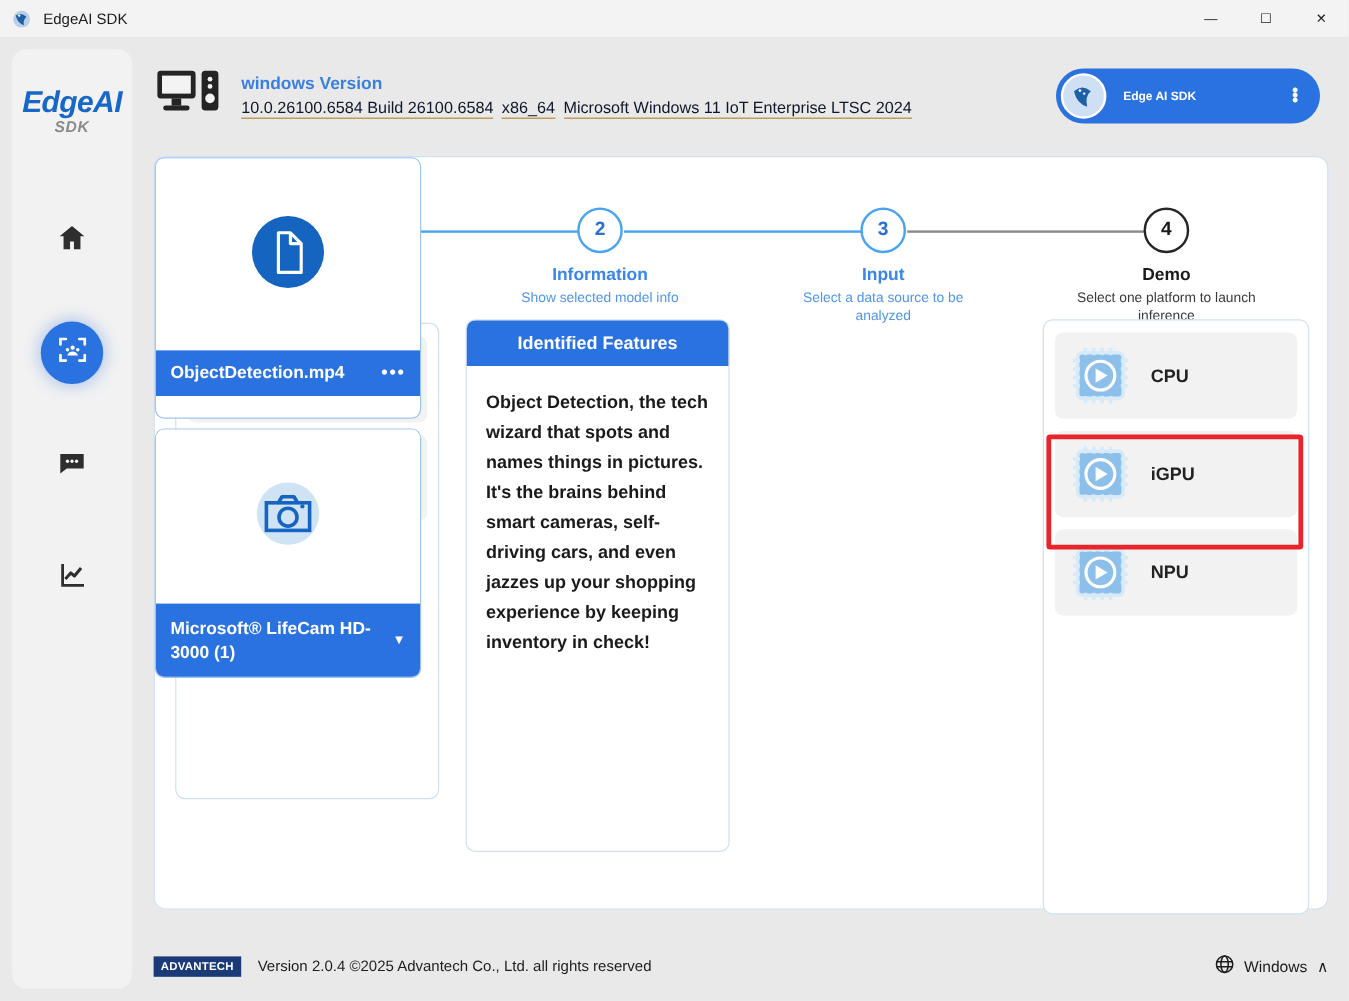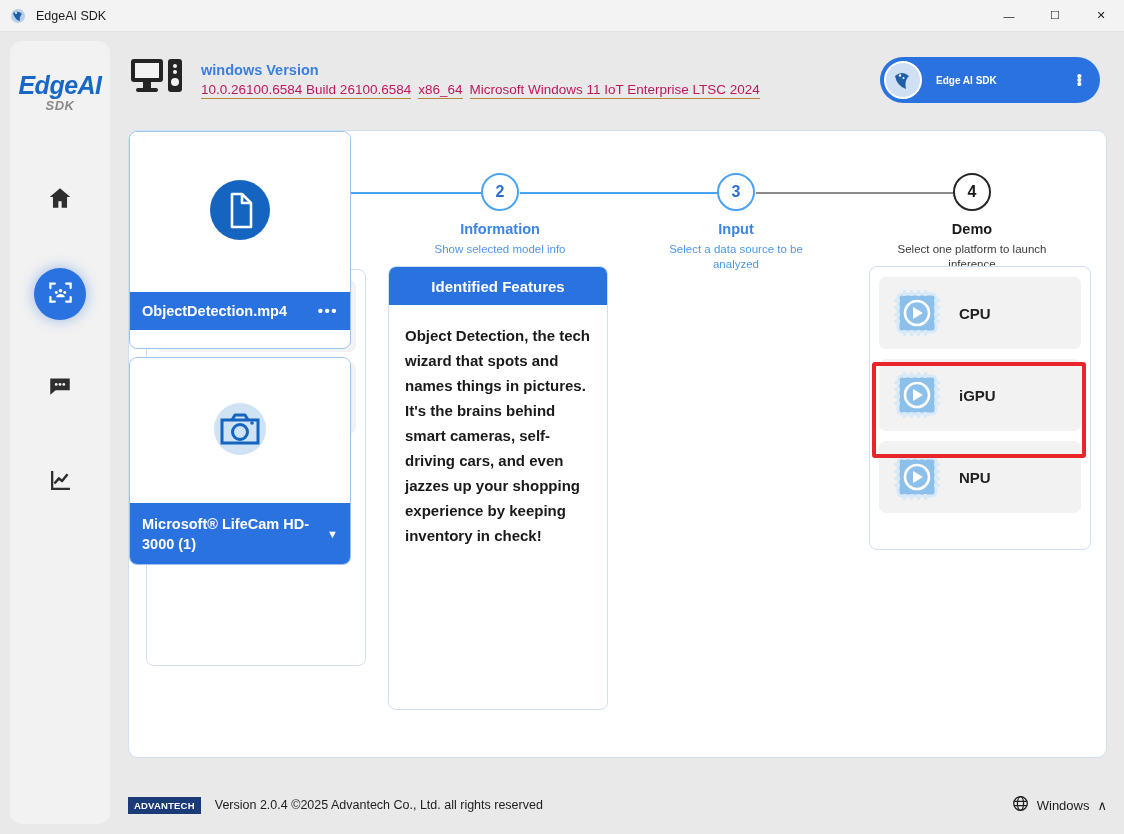--- a/index.html
+++ b/index.html
@@ -49,21 +49,21 @@
   .nav-item.active { background: #2a72e0; color: #fff; box-shadow: 0 0 14px rgba(42,114,224,.45); }
 
   
   .header {
     position: absolute; left: 121px; top: 41px; width: 993px; height: 78px;
     display: flex; align-items: center;
   }
   .pc-icon { margin-left: 10px; color: #242424; }
   .ver-block { margin-left: 18px; max-width: 660px; }
   .ver-title { font-size: 14.5px; font-weight: 700; color: #3a7fe0; margin-bottom: 2px; }
-  .ver-lines { font-size: 13.5px; color: #be185d; line-height: 19px; }
+  .ver-lines { font-size: 13.5px; color: #0f172a; line-height: 19px; }
   .ver-lines span { border-bottom: 1px solid #b48a3a; padding-bottom: 1px; }
   .ver-lines span + span { margin-left: 7px; }
   .sdk-btn {
     margin-left: auto; margin-right: 14px;
     width: 220px; height: 46px; border-radius: 23px; background: #2a72e0;
     display: flex; align-items: center; cursor: pointer;
   }
   .sdk-avatar {
     width: 38px; height: 38px; border-radius: 50%; background: #cfe0f5;
     margin-left: 4px; display: flex; align-items: center; justify-content: center;
@@ -95,21 +95,21 @@
   .step-name { margin-top: 10px; font-size: 14.5px; font-weight: 700; color: #3a86e8; }
   .step.inactive .step-name { color: #1a1a1a; }
   .step-desc { margin-top: 5px; font-size: 11.5px; color: #4f96e8; line-height: 15px; padding: 0 22px; }
   .step.inactive .step-desc { color: #3a3a3a; }
 
   
   .col { position: absolute; border: 1px solid #cfe0f2; border-radius: 8px; background: #fff; }
   .col-app   { left: 17px;  top: 138px; width: 220px; height: 397px; }
   .col-info  { left: 259px; top: 135px; width: 220px; height: 444px; }
   .col-input { left: 499px; top: 132px; width: 222px; height: 394px; background: transparent; border: none; margin-top: 32px; }
-  .col-demo  { left: 740px; top: 135px; width: 222px; height: 284px; }
+  .col-demo  { left: 740px; top: 135px; width: 222px; height: 496px; }
 
   
   .app-card {
     margin: 10px auto 0; width: 200px; height: 72px; background: #f2f2f2;
     border-radius: 7px; display: flex; align-items: center; cursor: pointer;
   }
   .app-icon { width: 54px; height: 54px; margin-left: 11px; border-radius: 6px; display:flex; align-items:center; justify-content:center; }
   .app-icon.solid { background: #1565c0; }
   .app-icon.light { background: #dce9f7; border: 2px solid #8ebbe8; }
   .app-label { margin-left: 16px; font-size: 15px; font-weight: 700; color: #222; }

